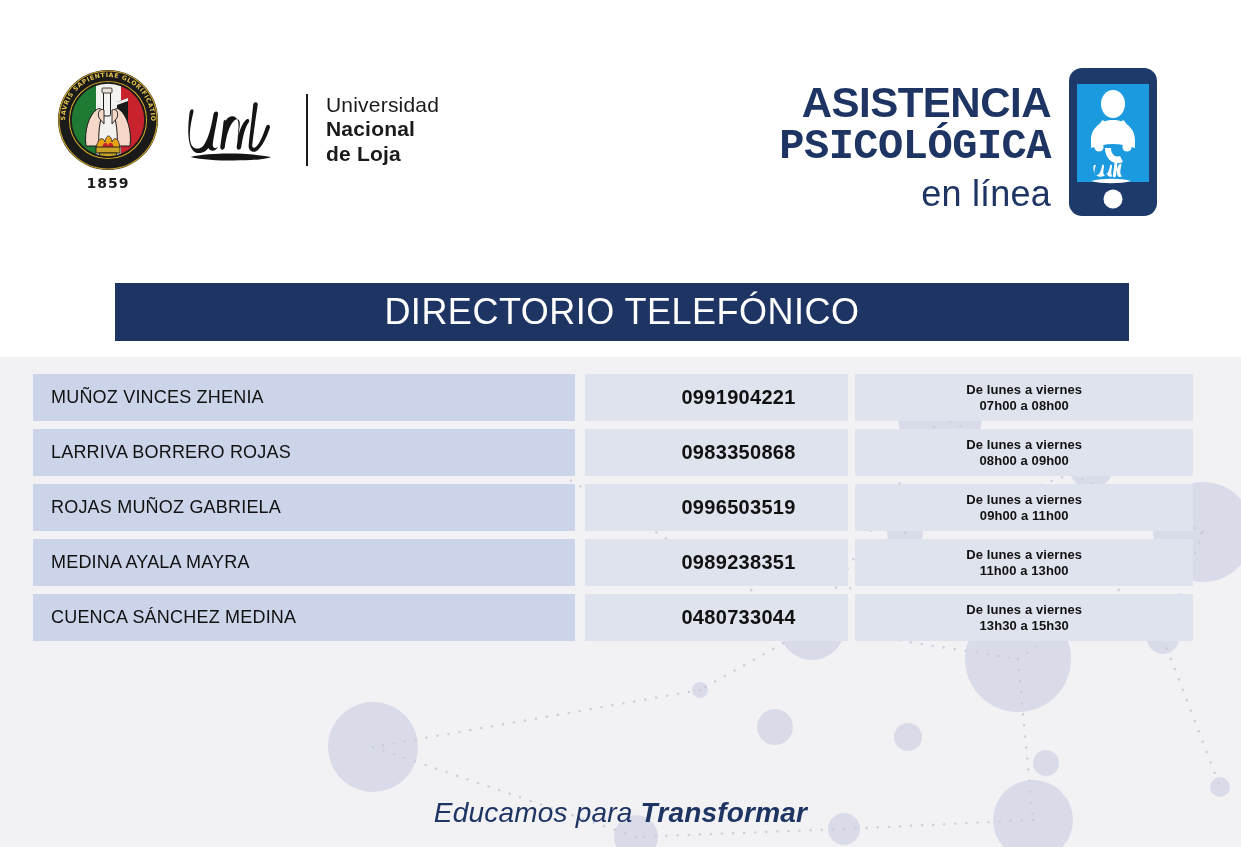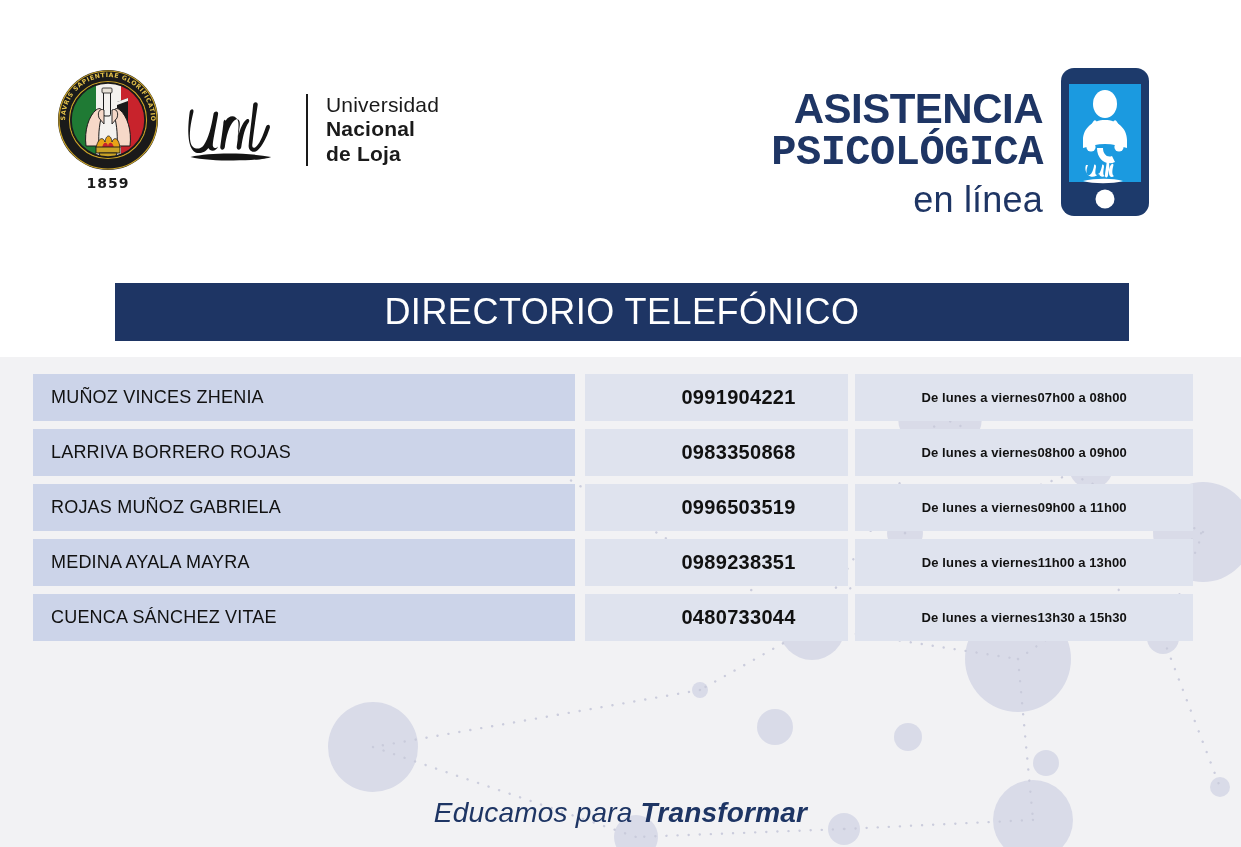--- a/index.html
+++ b/index.html
@@ -89,24 +89,24 @@
     line-height: 1.16;
     color: #1a1a1a;
   }
   #unl-fullname .l1 { font-size: 21px; font-weight: 400; letter-spacing: .2px; }
   #unl-fullname .l2 { font-size: 21px; font-weight: 600; letter-spacing: .2px; }
   #unl-fullname .l3 { font-size: 21px; font-weight: 800; letter-spacing: .2px; }
 
   
   #campaign {
     position: absolute;
-    right: 88px;
+    right: 80px;
     top: 66px;
     display: flex;
-    align-items: flex-end;
+    align-items: center;
   }
   #campaign-text {
     text-align: right;
     color: #1e3564;
     line-height: 1.0;
     padding-top: 10px;
   }
   #campaign-text .c1,
   #campaign-text .c2 {
     font-family: "Liberation Sans", sans-serif;
@@ -191,21 +191,21 @@
     font-size: 20px;
     font-weight: bold;
     color: #111111;
     letter-spacing: .3px;
   }
   .cell-schedule {
     width: 341px;
     margin-left: 7px;
     background: #dfe3ee;
     display: flex;
-    flex-direction: row;
+    flex-direction: column;
     align-items: center;
     justify-content: center;
     box-sizing: border-box;
     position: relative;
   }
   .cell-schedule span {
     font-size: 13px;
     font-weight: bold;
     color: #111111;
     line-height: 1.18;
@@ -439,21 +439,21 @@
         <span>0989238351</span>
       </div>
       <div class="cell-schedule">
         <span>De lunes a viernes</span>
         <span>11h00 a 13h00</span>
       </div>
     </div>
 
     <div class="dir-row">
       <div class="cell-name">
-        <span>CUENCA SÁNCHEZ VITAE</span>
+        <span>CUENCA SÁNCHEZ MEDINA</span>
       </div>
       <div class="cell-phone">
         <span>0480733044</span>
       </div>
       <div class="cell-schedule">
         <span>De lunes a viernes</span>
         <span>13h30 a 15h30</span>
       </div>
     </div>
   </div>

